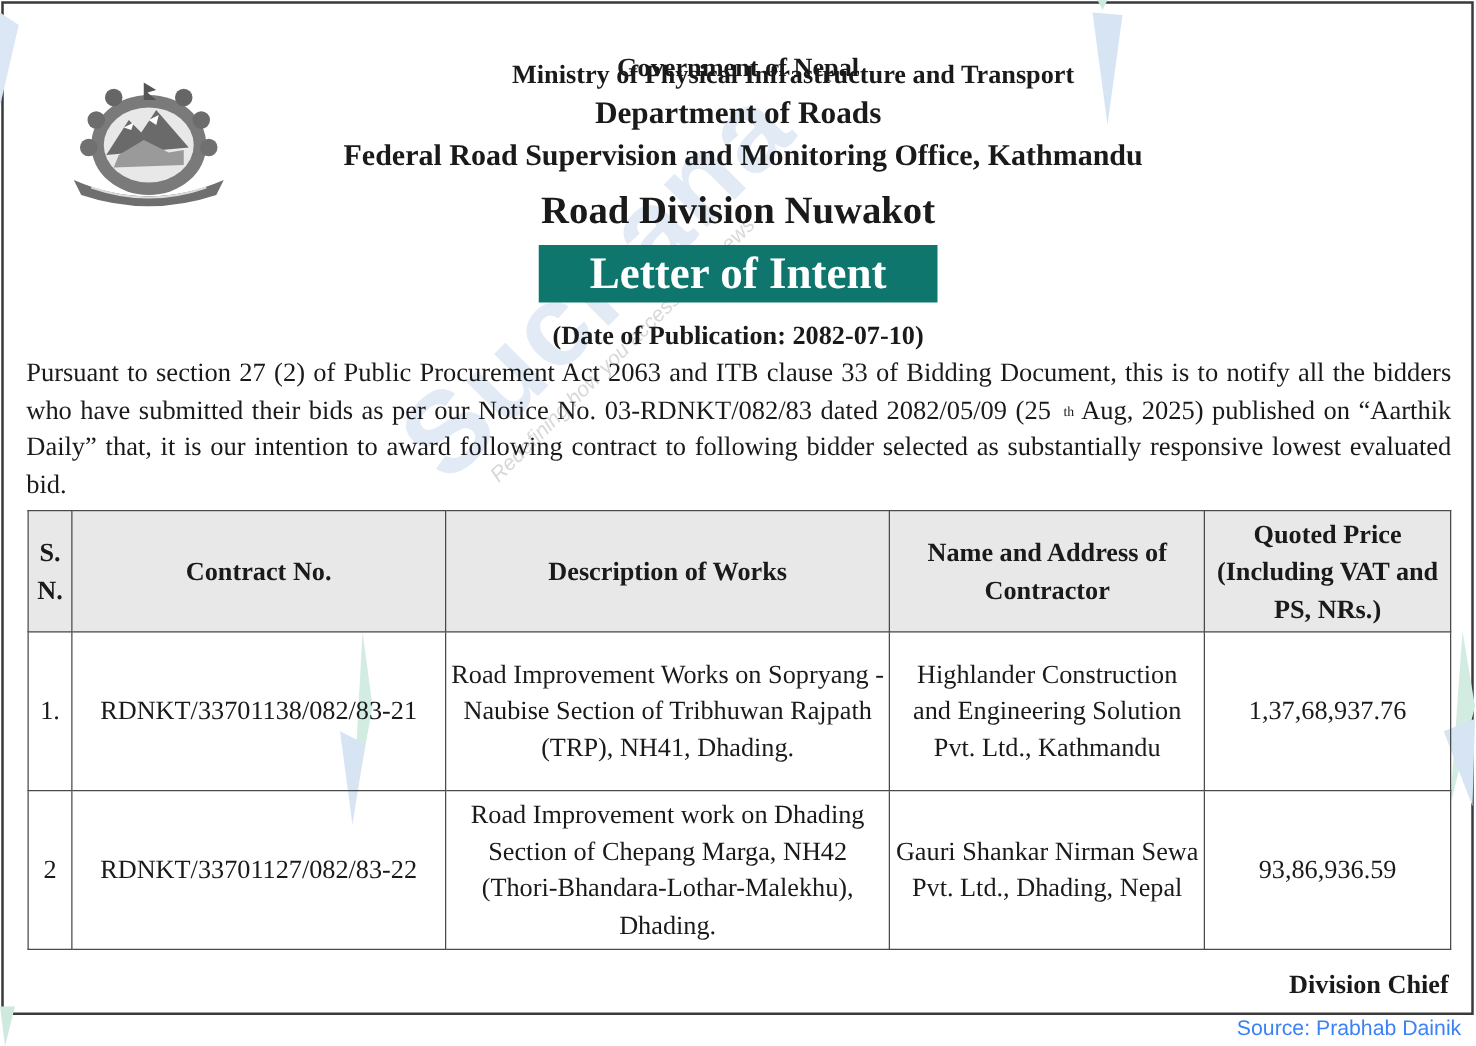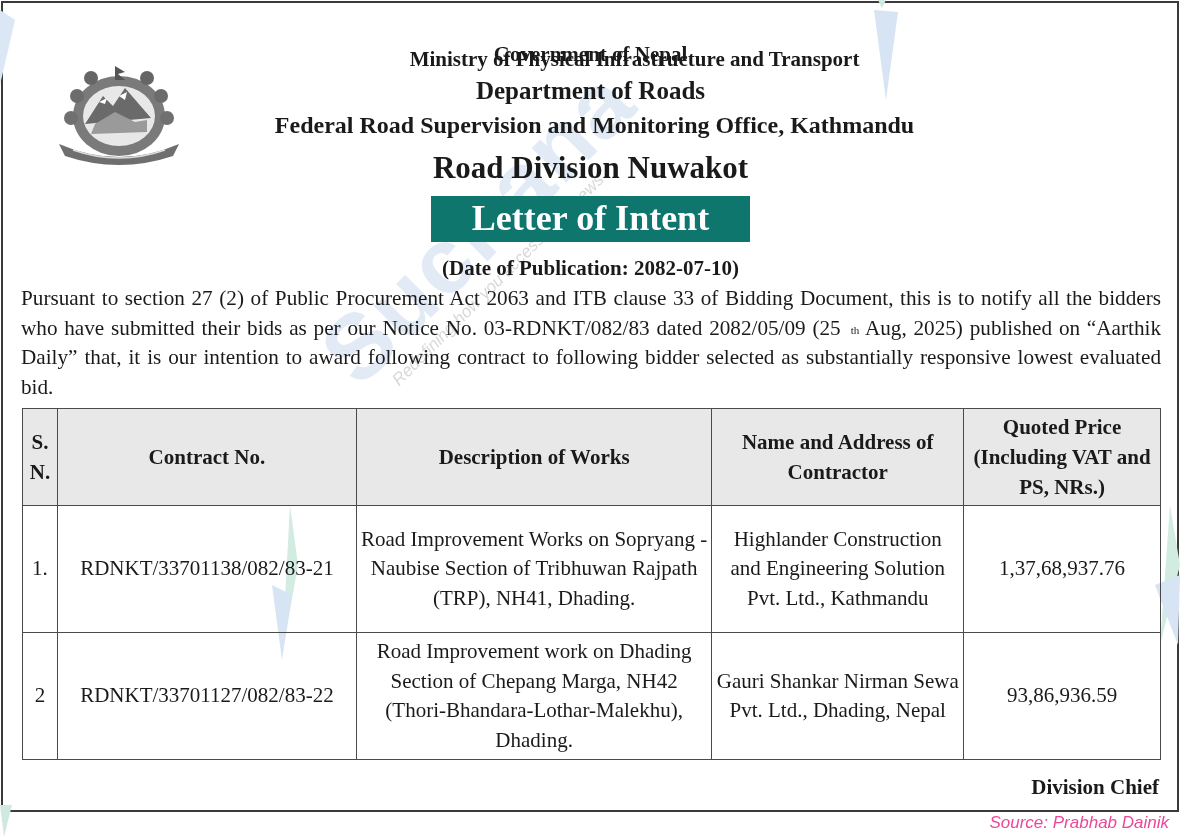--- a/index.html
+++ b/index.html
@@ -52,21 +52,21 @@
   table.bids tr.r1 td { height:126px; }
   table.bids tr.r2 td { height:126px; }
   .c-sn { width:26px; }
   .c-contract { width:290px; }
   .c-desc { width:347px; }
   .c-name { width:243px; }
   .c-price { width:188px; }
   td.sn { text-align:center; }
 
   .signoff { position:absolute; right:22px; top:775px; font-weight:bold; font-size:21px; z-index:2; }
-  .source { position:absolute; right:12px; top:813px; font-family:"Liberation Sans", sans-serif; font-style:italic; font-size:17px; color:#ec4899; }
+  .source { position:absolute; right:12px; top:813px; font-family:"Liberation Sans", sans-serif; font-size:17px; color:#3b82f6; }
 </style>
 </head>
 <body>
 
 <div class="frame"></div>
 
 <svg class="wm-shard" style="left:872px;top:0;" width="30" height="110" viewBox="0 0 30 110">
   <polygon points="2,10 26,12 14,100" fill="#d6e4f3"></polygon>
   <polygon points="6,0 14,0 10,8" fill="#cfe9df"></polygon>
 </svg>

